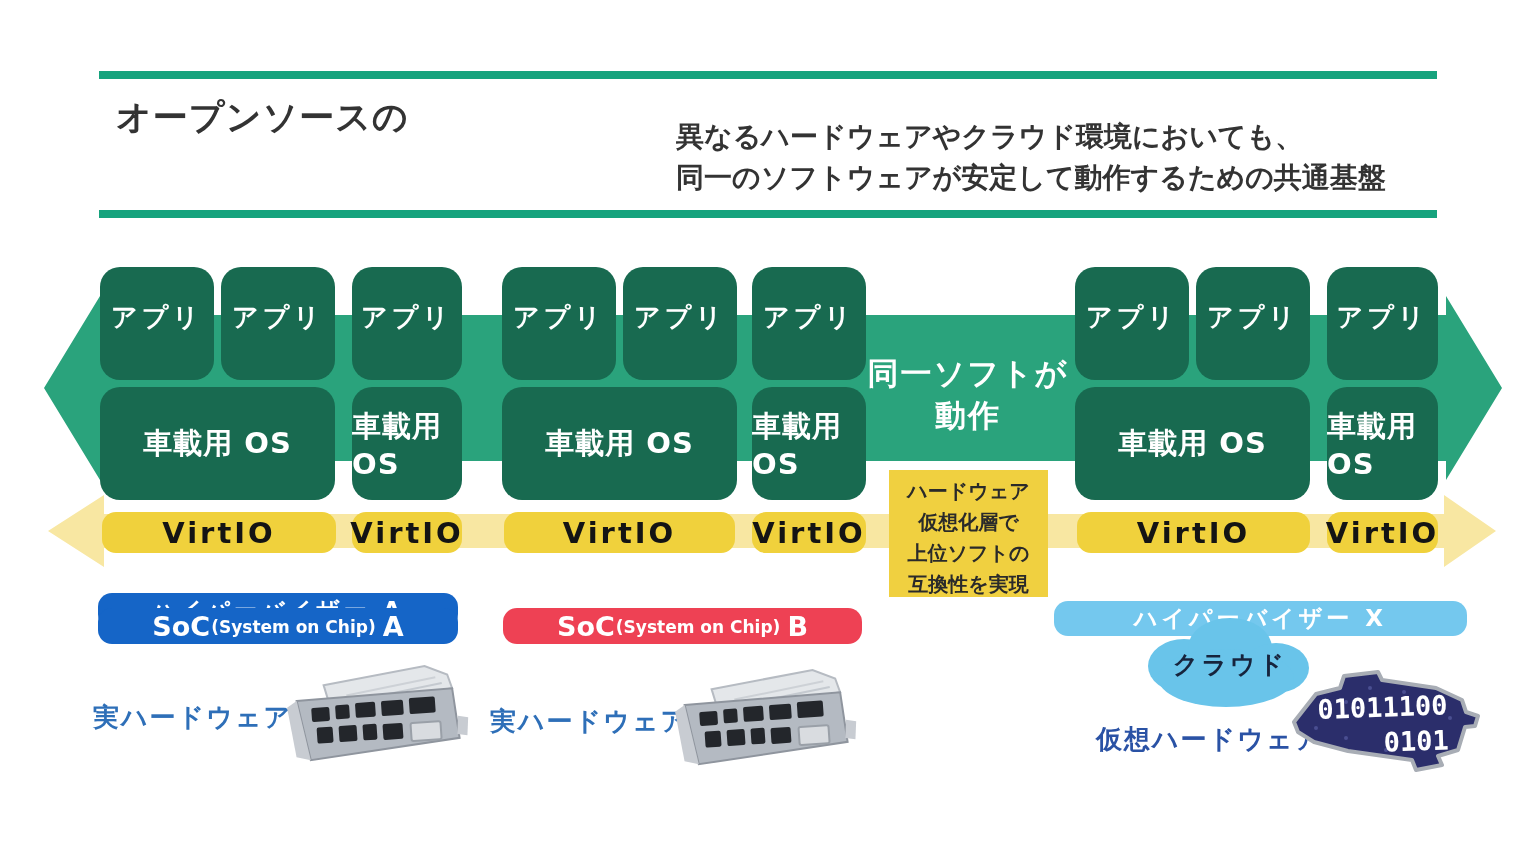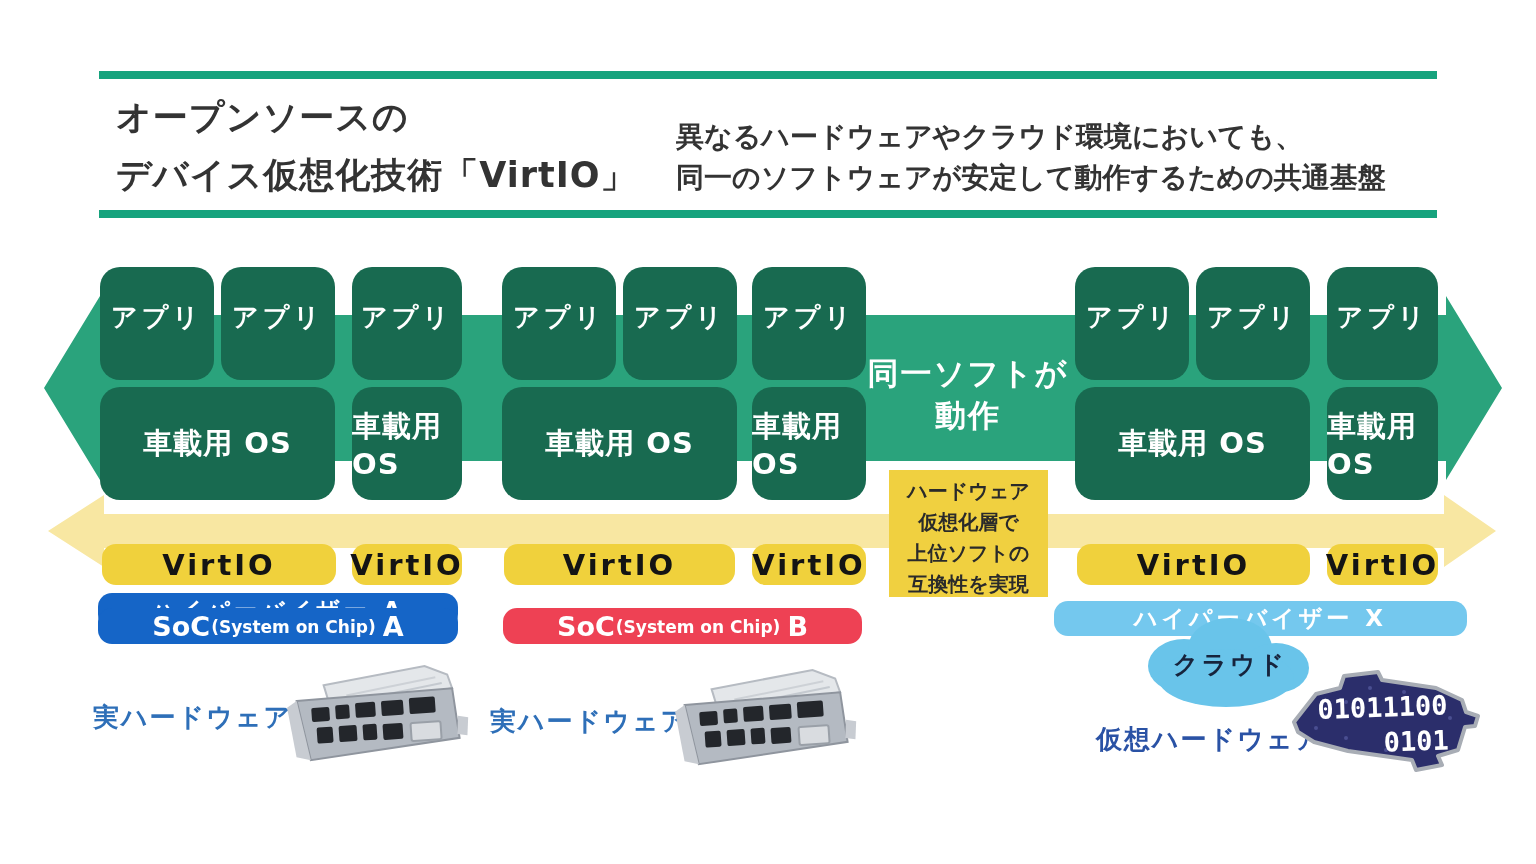--- a/index.html
+++ b/index.html
@@ -19,21 +19,21 @@
   
   .app-box{position:absolute;top:267px;height:113px;background:#186a50;border-radius:20px;
            color:#fff;font-weight:bold;font-size:26px;letter-spacing:4px;
            display:flex;align-items:center;justify-content:center;
            padding-bottom:12px;box-sizing:border-box;}
   .os-box{position:absolute;top:387px;height:113px;background:#186a50;border-radius:20px;
           color:#fff;font-weight:bold;font-size:29px;letter-spacing:1px;
           display:flex;align-items:center;justify-content:center;box-sizing:border-box;}
   .virtio{position:absolute;top:512px;height:41px;background:#f0d13c;border-radius:14px;
           color:#141414;font-weight:800;font-size:29px;letter-spacing:3px;
-          display:flex;align-items:center;justify-content:center;margin-top:32px;}
+          display:flex;align-items:center;justify-content:center;}
   
   .arrow-caption{position:absolute;left:860px;top:352px;width:216px;text-align:center;
                  color:#fff;font-weight:bold;font-size:31px;line-height:42px;letter-spacing:2px;}
   .note-box{position:absolute;left:889px;top:470px;width:159px;height:127px;background:#f0d040;
             color:#2a2a2a;font-weight:bold;font-size:20px;line-height:31px;text-align:center;
             padding-top:6px;box-sizing:border-box;}
   
   .bar{position:absolute;height:35px;border-radius:14px;color:#fff;display:flex;
        align-items:center;justify-content:center;font-weight:bold;}
   .hyp{top:565px;font-size:23px;letter-spacing:4px;}
@@ -55,21 +55,20 @@
           line-height:35px;transform:rotate(-2deg);}
 </style>
 </head>
 <body>
 
 <div class="canvas">
 
   <div class="rule rule-top"></div>
   <div class="title">
     <div>オープンソースの</div>
-    <div>デバイス仮想化技術「VirtIO」</div>
   </div>
   <div class="subtitle">
     <div>異なるハードウェアやクラウド環境においても、</div>
     <div>同一のソフトウェアが安定して動作するための共通基盤</div>
   </div>
   <div class="rule rule-bottom"></div>
 
   <svg class="arrow-svg" width="1536" height="864">
     <polygon points="44,388 100,296 100,315 1446,315 1446,296 1502,388 1446,480 1446,461 100,461 100,480" fill="#2aa37c"></polygon>
   </svg>

